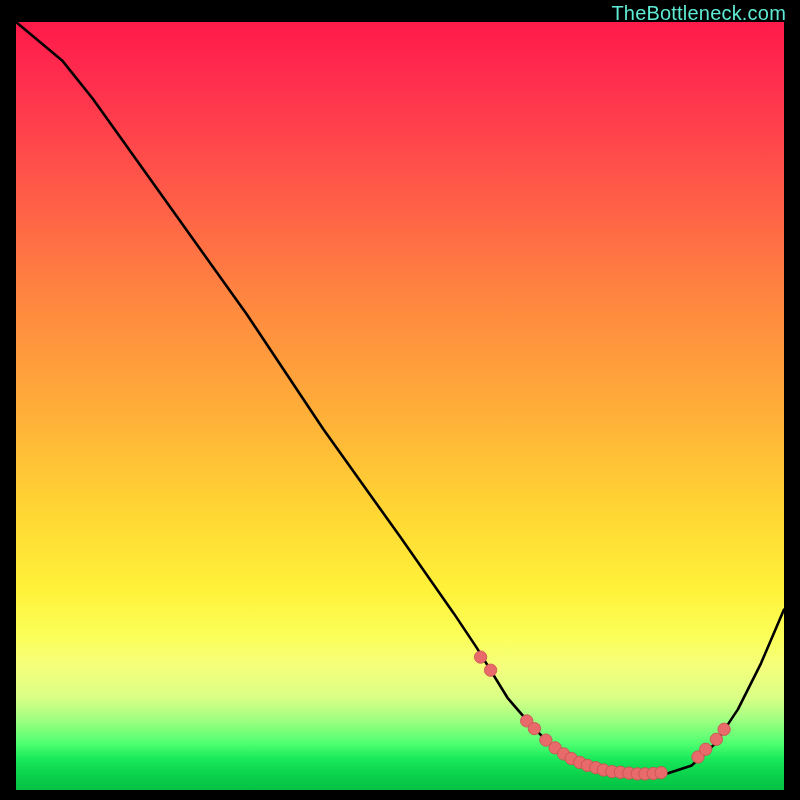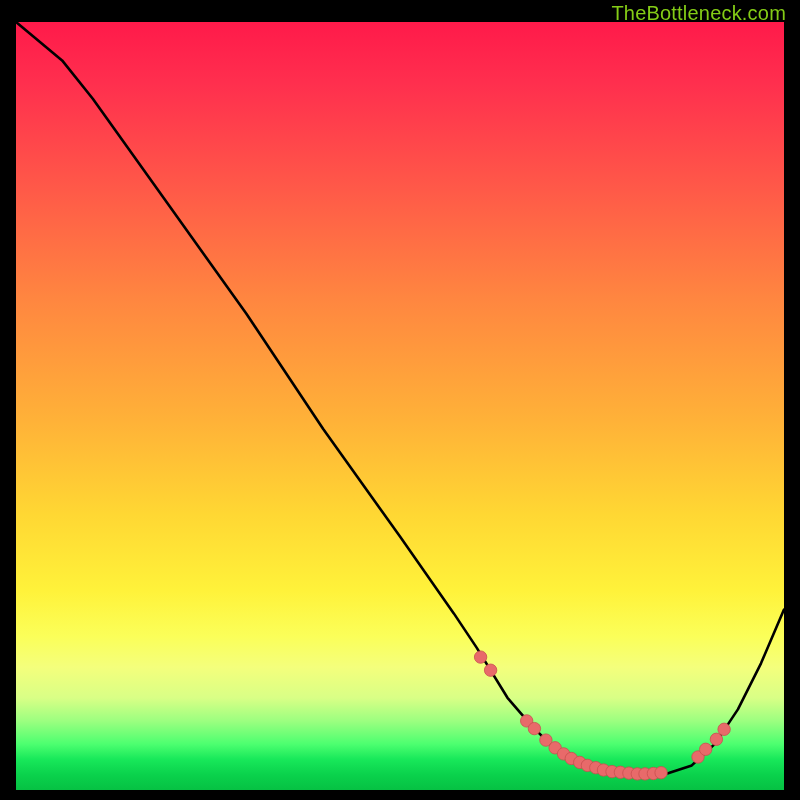--- a/index.html
+++ b/index.html
@@ -40,21 +40,21 @@
       #4dff70 94%,
       #18e85a 96%,
       #0ad24c 98%,
       #06c143 100%
     );
   }
   .watermark {
     position: absolute;
     top: 2px;
     right: 14px;
-    color: #84cc16;
+    color: #5eead4;
     font-size: 20px;
     font-weight: 500;
     letter-spacing: 0.2px;
     margin-left: 41px;
   }
   svg.overlay {
     position: absolute;
     left: 0;
     top: 0;
     width: 768px;

